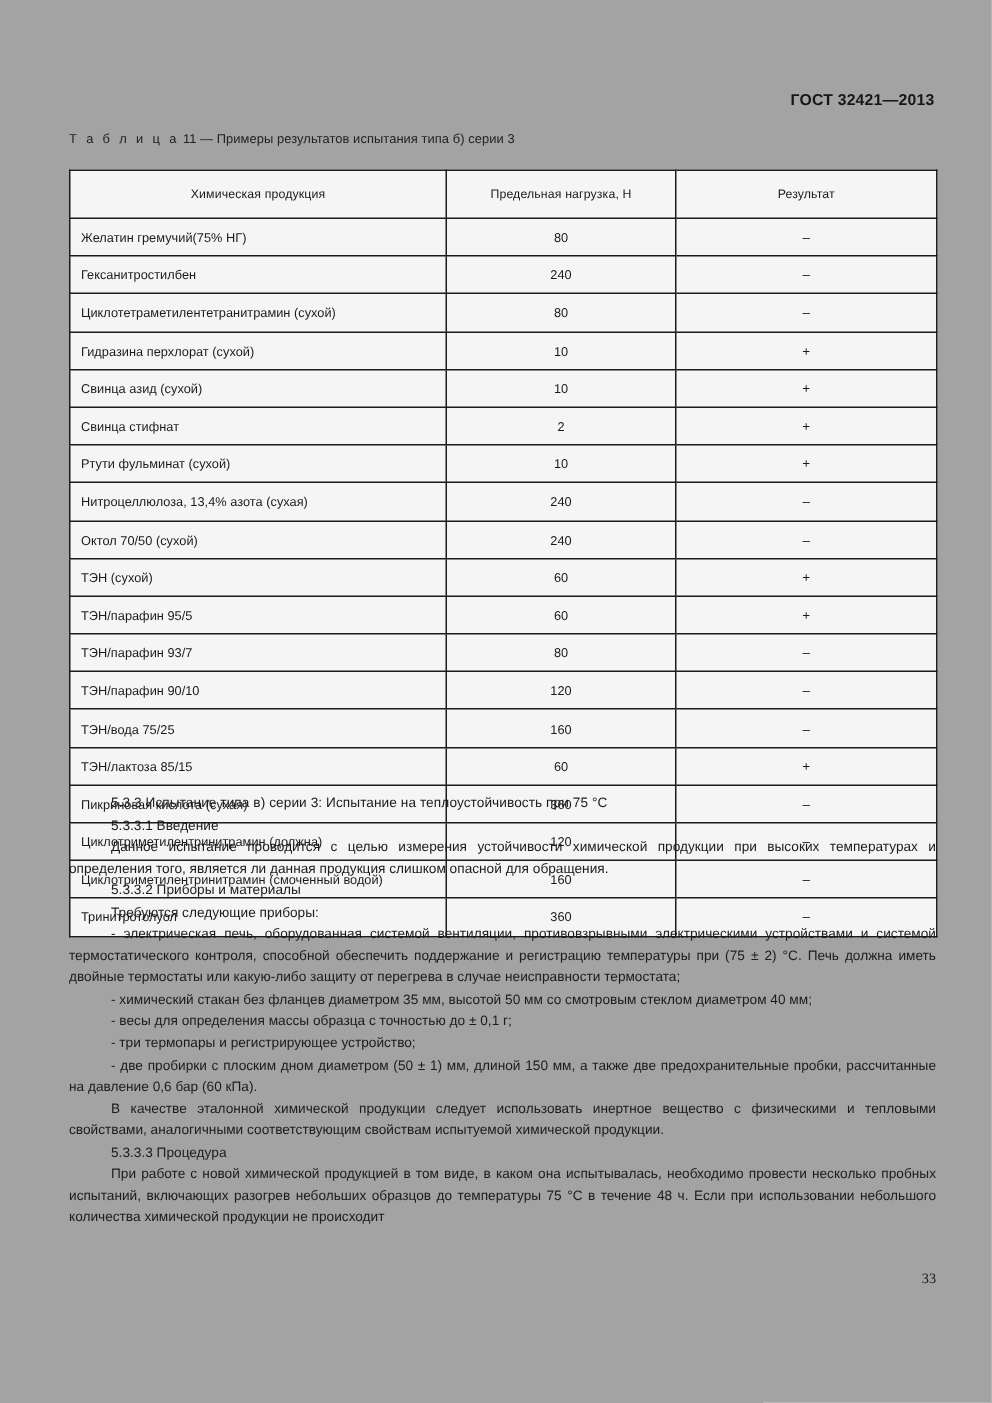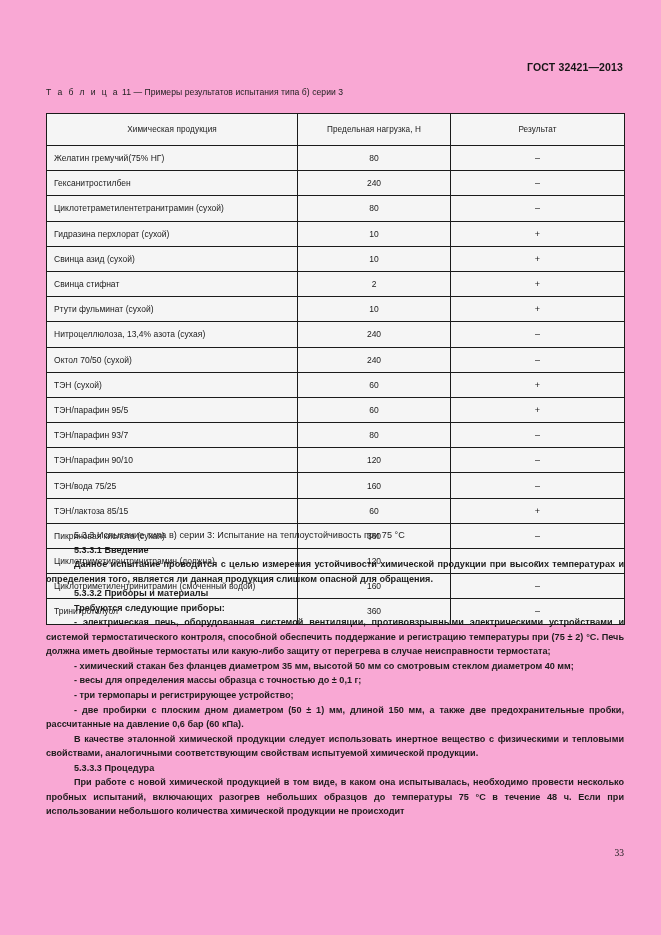--- a/index.html
+++ b/index.html
@@ -13,21 +13,21 @@
     background: #f5f5f5;
     font-family: "Liberation Sans", sans-serif;
     color: #1a1a1a;
     position: relative;
     overflow: hidden;
     -webkit-font-smoothing: antialiased;
   }
   .page {
     position: absolute;
     inset: 0;
-    background: #f9a8d4;
+    background: #a3a3a3;
   }
 
   
   .running-head {
     position: absolute;
     top: 61px;
     right: 38px;
     font-size: 10.5px;
     font-weight: bold;
     letter-spacing: 0.15px;
@@ -101,21 +101,20 @@
     left: 46px;
     width: 578px;
   }
   .content p {
     margin: 0;
     font-size: 9.1px;
     line-height: 14.55px;
     color: #1c1c1c;
     text-align: justify;
     letter-spacing: 0.01px;
-    font-weight: bold;
   }
   .content p.indent {
     text-indent: 28px;
   }
   .content p.heading {
     font-weight: normal;
     text-indent: 28px;
     letter-spacing: 0.05px;
   }
   .content p.subheading {

